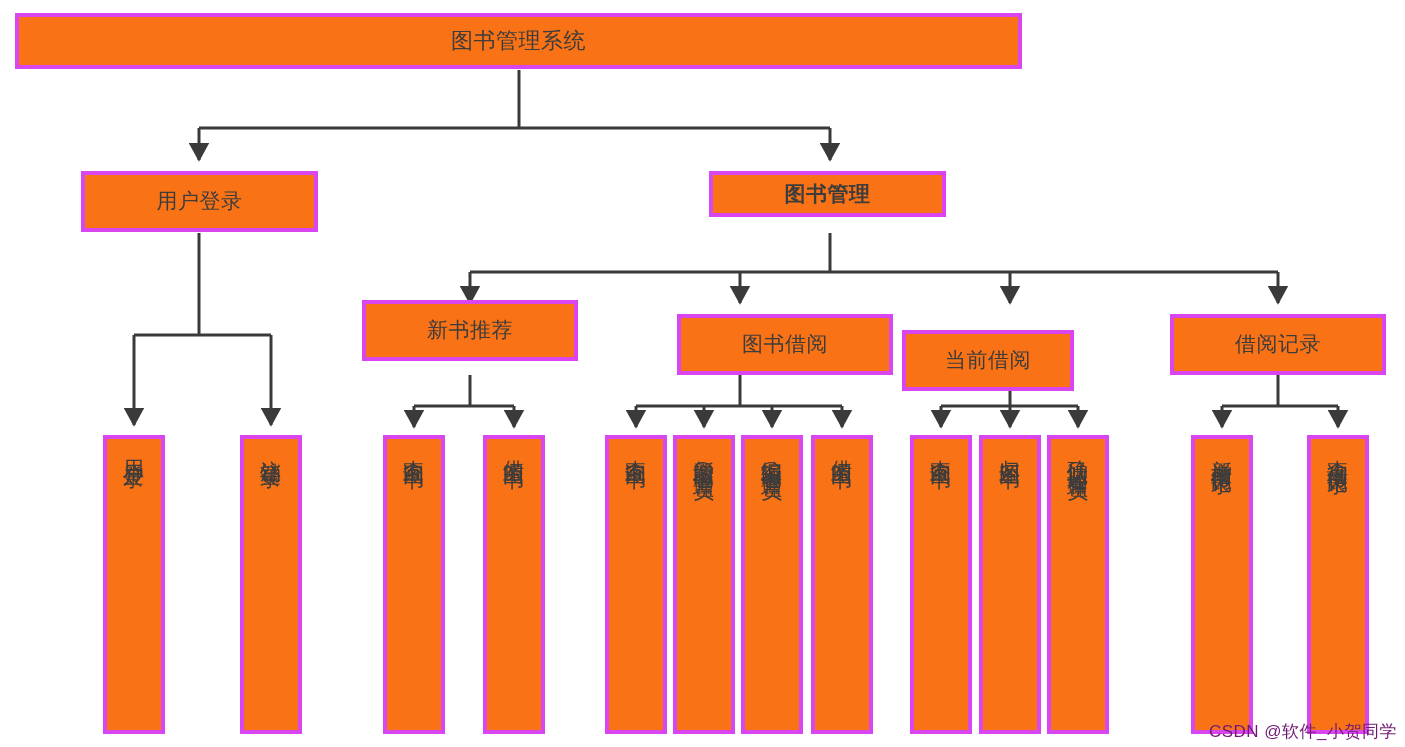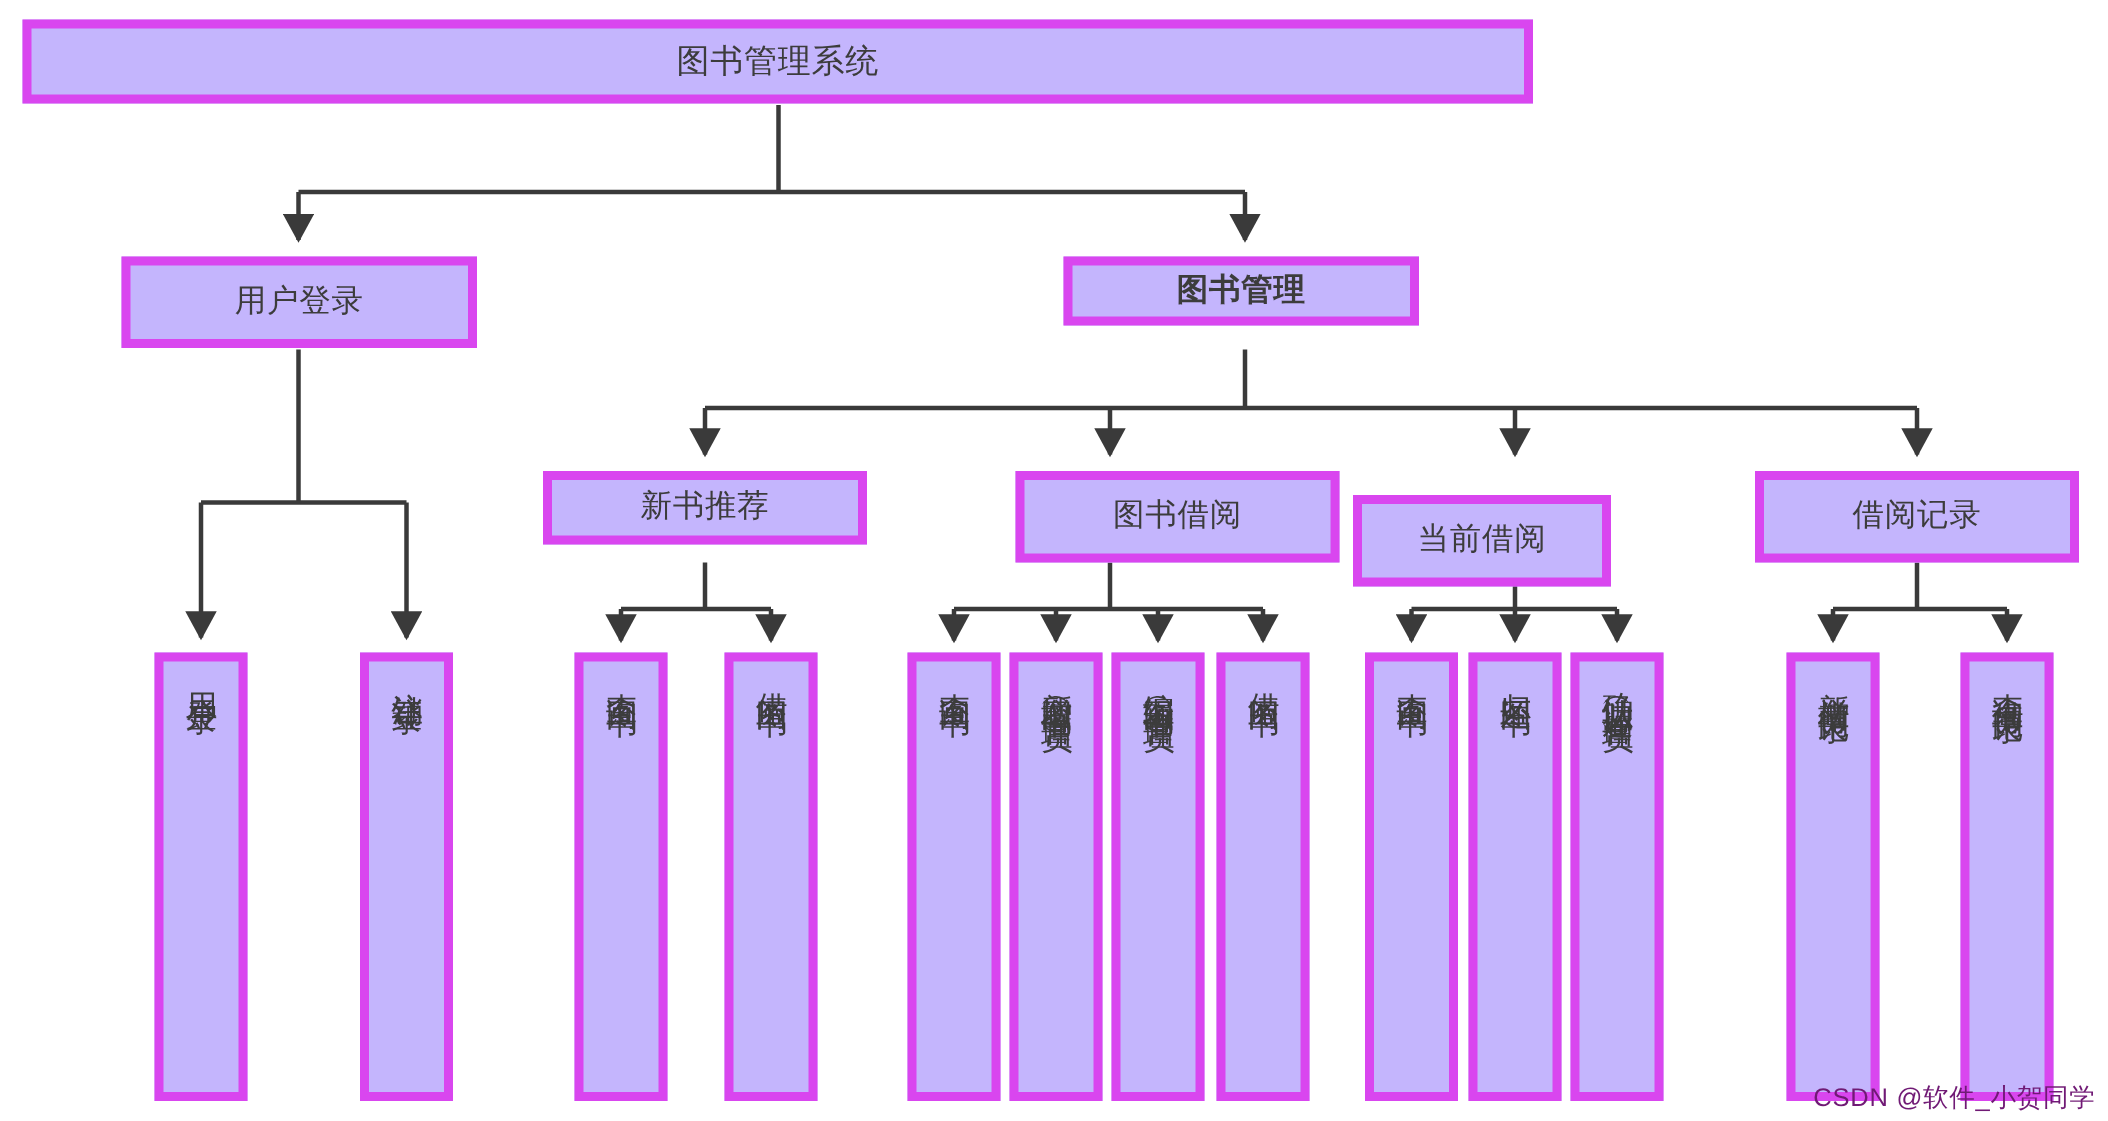--- a/index.html
+++ b/index.html
@@ -20,22 +20,22 @@
     position: absolute;
     left: 0;
     top: 0;
     width: 1405px;
     height: 747px;
     pointer-events: none;
   }
   .node {
     position: absolute;
     box-sizing: border-box;
-    background: #c4b5fd;
-    border: 6px solid #d946ef;
+    background: #f97316;
+    border: 4px solid #d946ef;
     display: flex;
     align-items: center;
     justify-content: center;
     z-index: 3;
   }
   .node .label {
     color: #3c3c3c;
     line-height: 1.18;
     text-align: center;
     white-space: nowrap;
@@ -133,21 +133,21 @@
   </div>
 
   <div class="node h" style="left:81px; top:171px; width:237px; height:61px;">
     <span class="label">用户登录</span>
   </div>
 
   <div class="node h" style="left:709px; top:171px; width:237px; height:46px;font-weight:bold;">
     <span class="label">图书管理</span>
   </div>
 
-  <div class="node h" style="left:362px; top:314px; width:216px; height:49px;">
+  <div class="node h" style="left:362px; top:300px; width:216px; height:61px;">
     <span class="label">新书推荐</span>
   </div>
 
   <div class="node h" style="left:632px; top:314px; width:216px; height:61px;margin-left:45px;">
     <span class="label">图书借阅</span>
   </div>
 
   <div class="node h" style="left:902px; top:330px; width:172px; height:61px;">
     <span class="label">当前借阅</span>
   </div>

